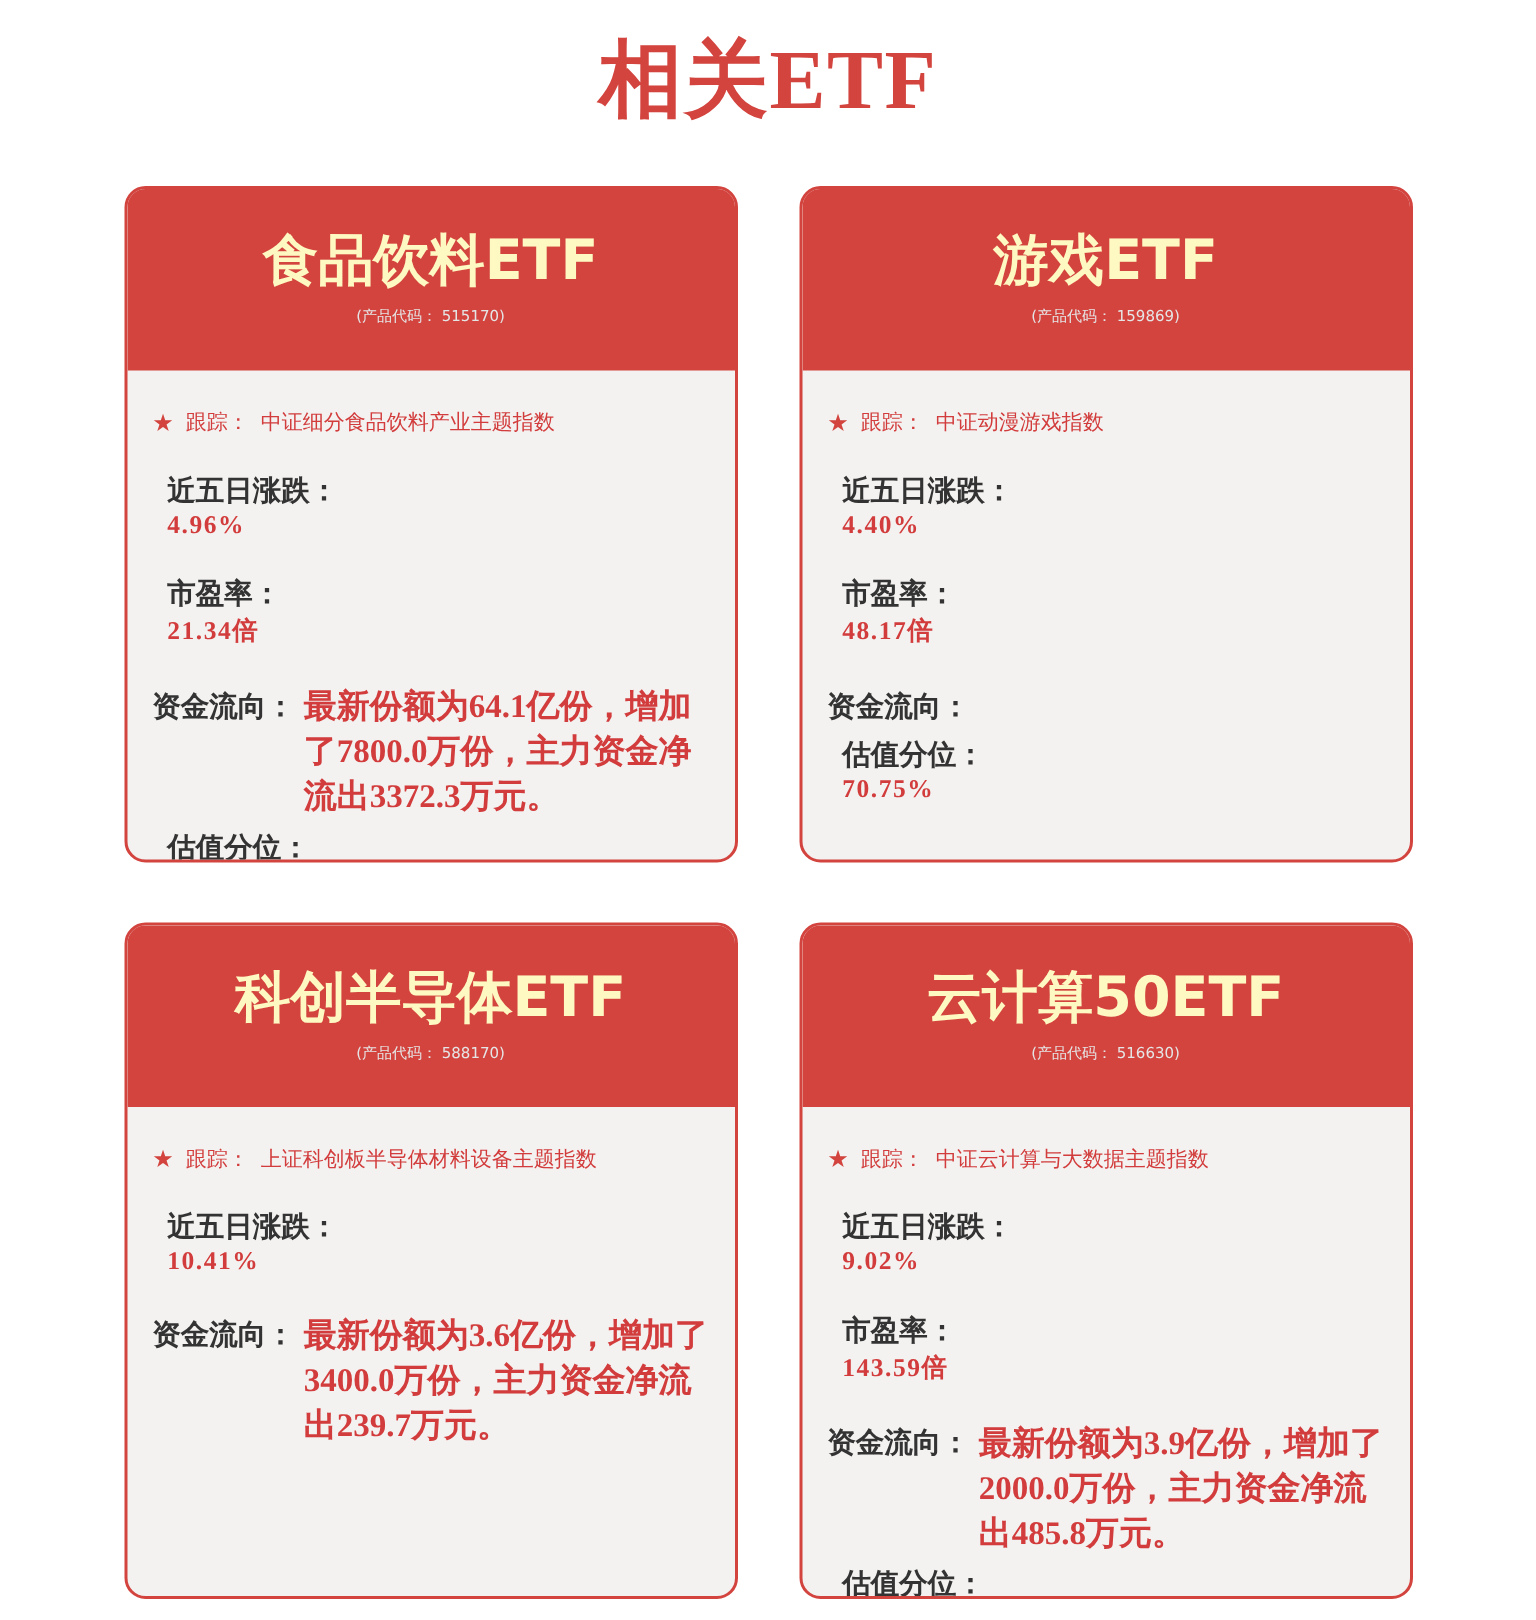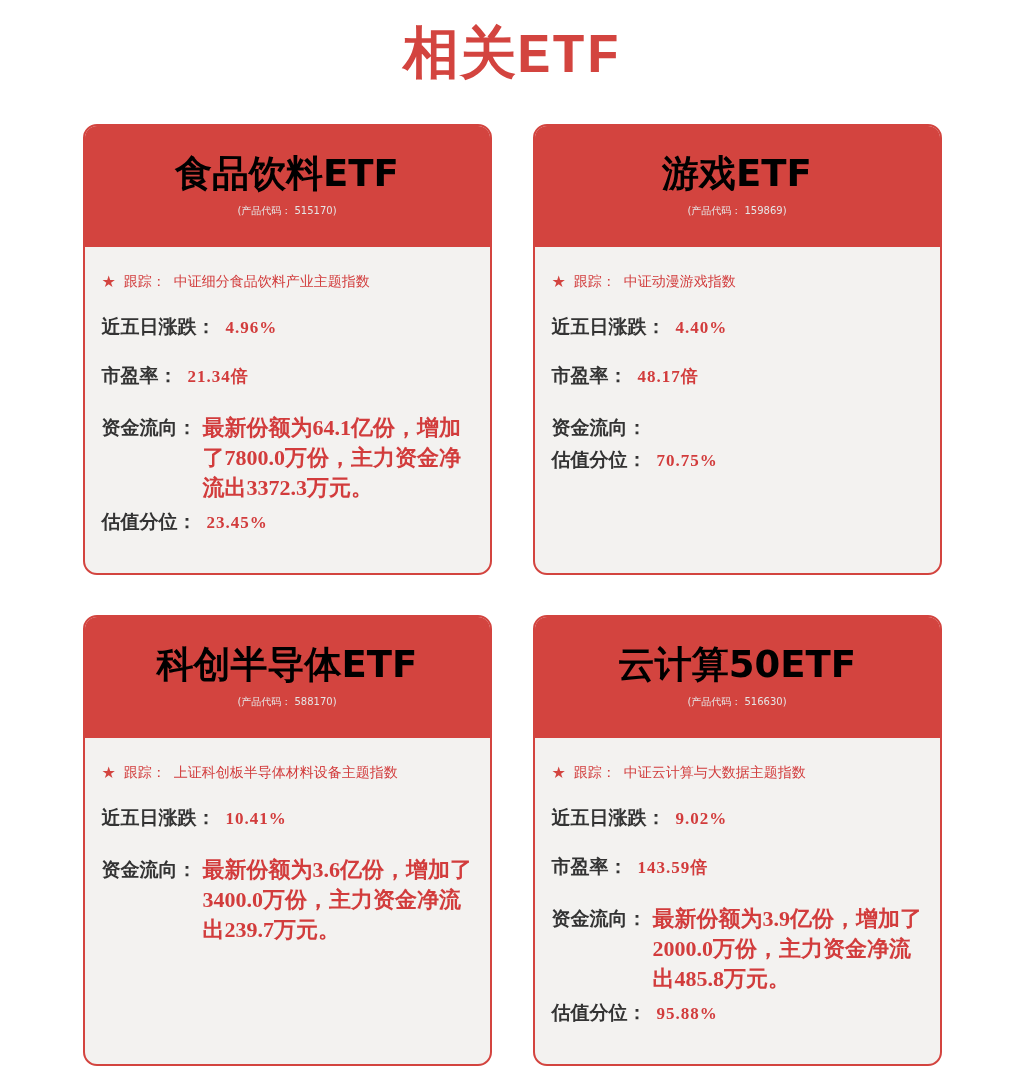--- a/index.html
+++ b/index.html
@@ -15,21 +15,21 @@
     min-height:1080px;
     font-family:"DejaVu Sans","Liberation Sans",sans-serif;
   }
   .page-title{
     margin-top:16px;
     text-align:center;
     font-size:56px;
     font-weight:bold;
     color:var(--accent);
     letter-spacing:1px;
-    font-family:Liberation Mono, monospace;
+    font-family:Liberation Serif, serif;
   }
   .card-grid{
     margin-top:32px;
     display:grid;
     grid-template-columns:repeat(2,409px);
     gap:40px 41px;
     justify-content:center;
   }
   .etf-card{
     width:409px;
@@ -42,21 +42,21 @@
   .card-header{
     height:121px;
     background:var(--accent);
     display:flex;
     flex-direction:column;
     align-items:center;
     justify-content:center;
     gap:10px;
   }
   .card-title{
-    color:#000000;
+    color:#fef9c3;
     font-size:37px;
     font-weight:bold;
     line-height:1.05;
     font-family:"DejaVu Sans","DejaVu Serif",sans-serif;
   }
   .card-code{
     color:#e5e5e5;
     font-size:10px;
     font-weight:normal;
   }
@@ -73,20 +73,21 @@
     font-size:16px;
     color:var(--accent);
     margin-right:8px;
     line-height:1;
   }
   .track-label{margin-right:8px;}
   .metric-row{
     display:flex;
     align-items:baseline;
     margin-top:23px;
+    flex-direction:column;
   }
   .metric-label,.flow-label{
     font-size:19px;
     font-weight:bold;
     color:var(--label-color);
     flex:0 0 auto;
     white-space:nowrap;
   }
   .metric-value{
     margin-left:10px;

